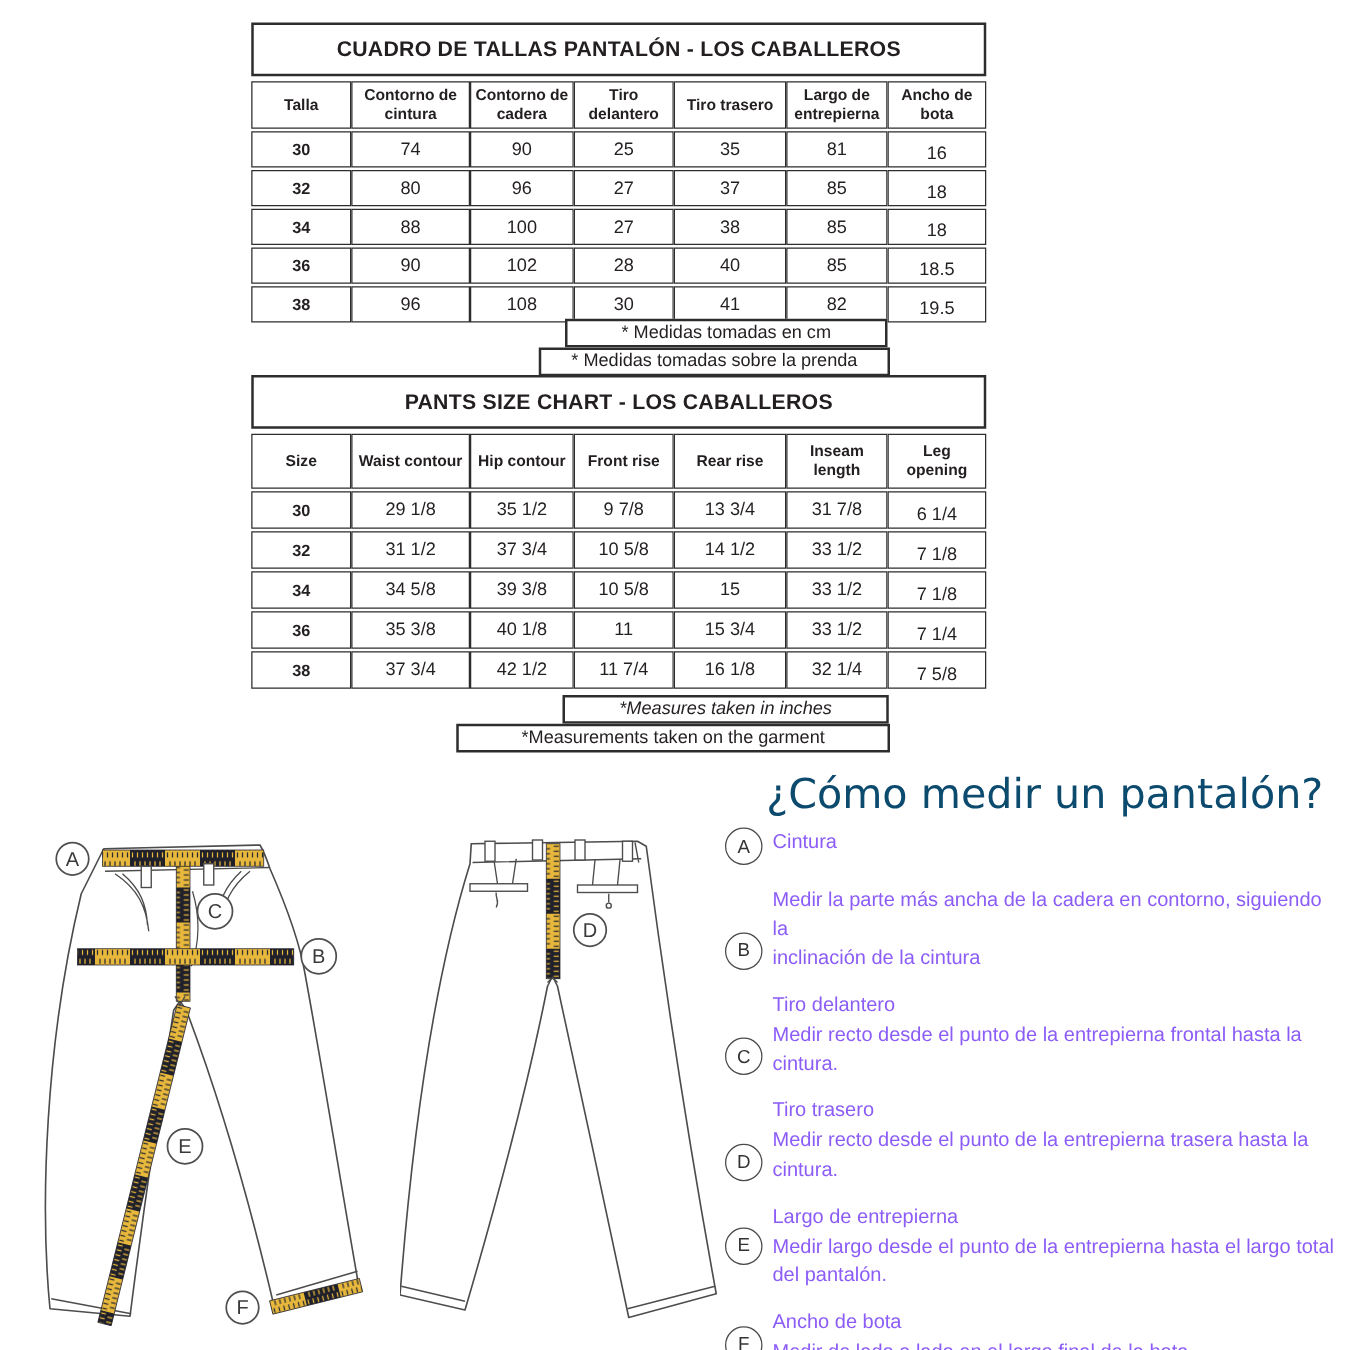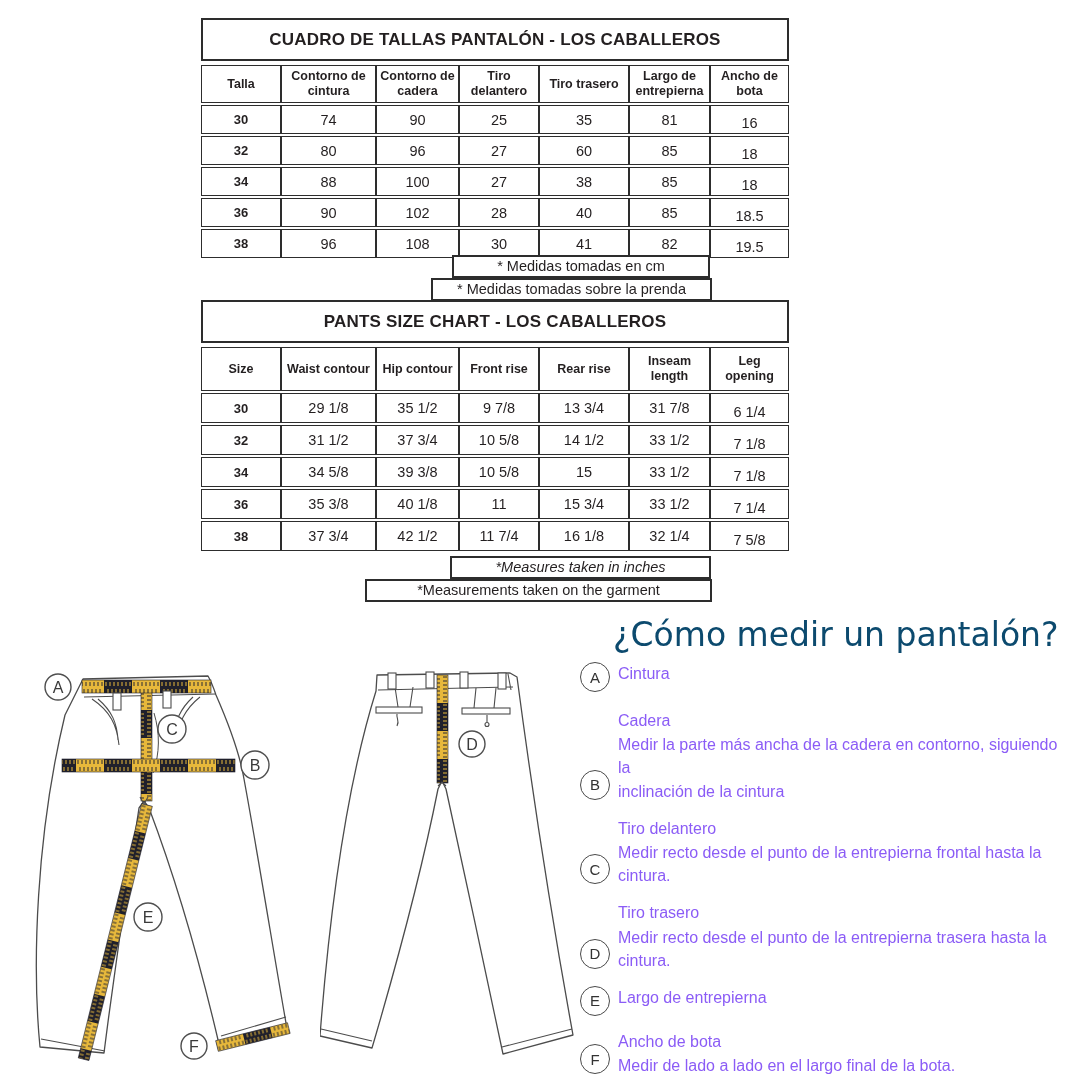--- a/index.html
+++ b/index.html
@@ -90,21 +90,21 @@
           <td>25</td>
           <td>35</td>
           <td>81</td>
           <td>16</td>
         </tr>
         <tr>
           <td>32</td>
           <td>80</td>
           <td>96</td>
           <td>27</td>
-          <td>60</td>
+          <td>37</td>
           <td>85</td>
           <td>18</td>
         </tr>
         <tr>
           <td>34</td>
           <td>88</td>
           <td>100</td>
           <td>27</td>
           <td>38</td>
           <td>85</td>
@@ -318,21 +318,20 @@
       </div>
     <div class="guide-text">
       <div class="guide-item-title">Cintura</div>
     </div>
   </div>
   <div class="guide-item">
     <div class="letter-circle">
         <span>B</span>
       </div>
     <div class="guide-text">
-      <div class="guide-item-title">Cadera</div>
       <div class="guide-item-desc">Medir la parte más ancha de la cadera en contorno, siguiendo la
 inclinación de la cintura</div>
     </div>
   </div>
   <div class="guide-item">
     <div class="letter-circle">
         <span>C</span>
       </div>
     <div class="guide-text">
       <div class="guide-item-title">Tiro delantero</div>
@@ -349,20 +348,22 @@
       <div class="guide-item-desc">Medir recto desde el punto de la entrepierna trasera hasta la
 cintura.</div>
     </div>
   </div>
   <div class="guide-item circle-center">
     <div class="letter-circle">
         <span>E</span>
       </div>
     <div class="guide-text">
       <div class="guide-item-title">Largo de entrepierna</div>
+      <div class="guide-item-desc">Medir largo desde el punto de la entrepierna hasta el largo  total
+del pantalón.</div>
     </div>
   </div>
   <div class="guide-item">
     <div class="letter-circle">
         <span>F</span>
       </div>
     <div class="guide-text">
       <div class="guide-item-title">Ancho de bota</div>
       <div class="guide-item-desc">Medir de lado a lado en el largo final de la bota.</div>
     </div>

